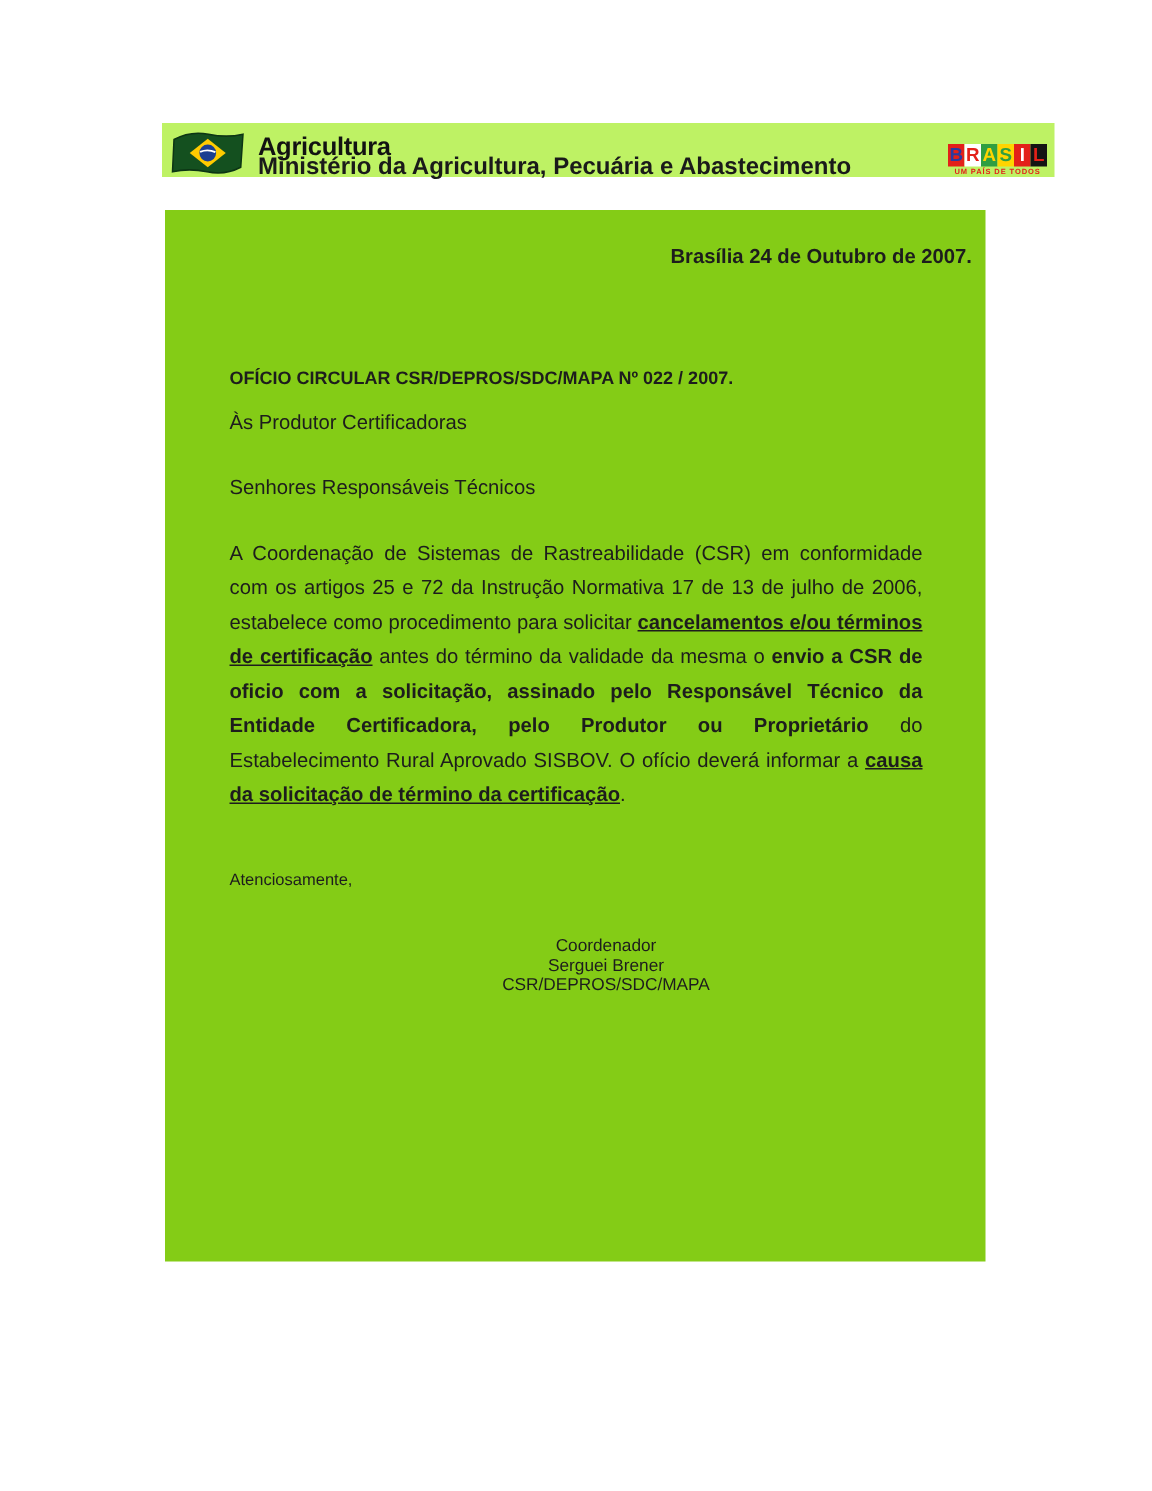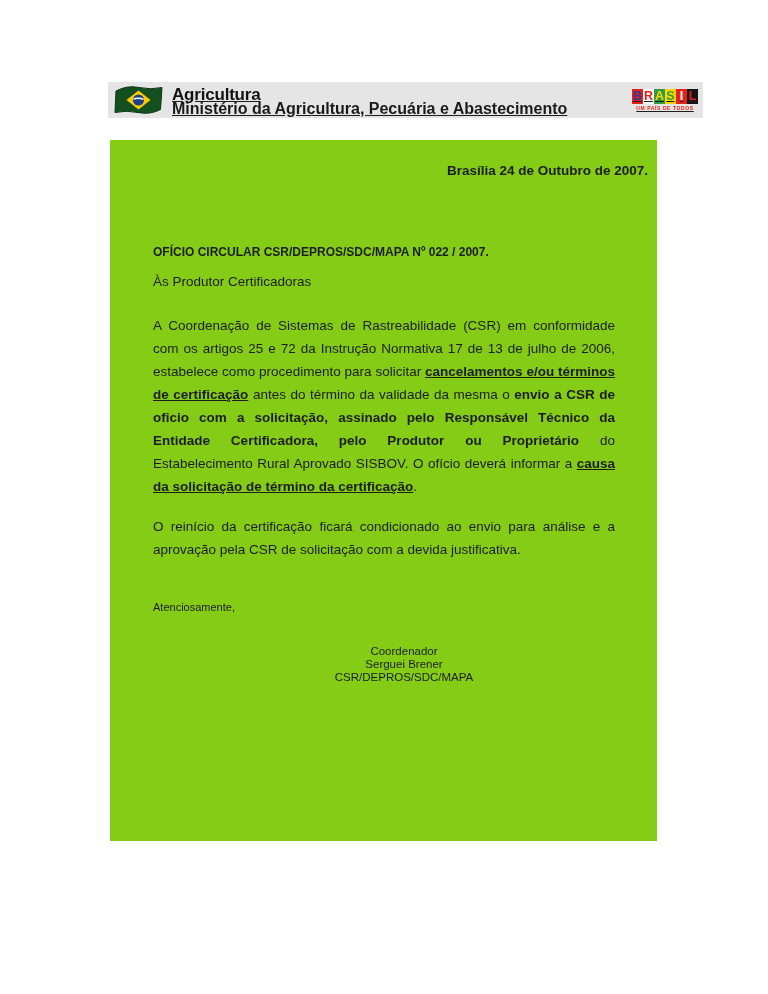--- a/index.html
+++ b/index.html
@@ -10,24 +10,23 @@
     overflow: hidden;
     font-family: "Liberation Sans", "DejaVu Sans", sans-serif;
     color: #1d1d1d;
   }
 
   
   .banner {
     position: absolute;
     left: 108px; top: 82px;
     width: 595px; height: 36px;
-    background: #e5e5e5;
+    background: #bef264;
     display: flex;
-    align-items: center;
-    text-decoration: underline;
+    align-items: flex-end;
   }
   .flag-wrap { margin-left: 5px; width: 52px; height: 32px; flex: 0 0 auto; }
   .logo-text { margin-left: 7px; display: flex; flex-direction: column; justify-content: center; }
   .logo-title {
     font-size: 17px; font-weight: bold; color: #121212;
     line-height: 17px; letter-spacing: -0.2px;
   }
   .logo-subtitle {
     font-size: 16px; font-weight: bold; color: #1a1a1a;
     line-height: 12px;
@@ -123,24 +122,24 @@
   </div>
 </div>
 
 <div class="page">
   <div class="date-line">Brasília 24 de Outubro de 2007.</div>
 
   <div class="reference">OFÍCIO CIRCULAR CSR/DEPROS/SDC/MAPA Nº 022 / 2007.</div>
 
   <div class="recipient">Às Produtor Certificadoras</div>
 
+  <div class="salutation">Senhores Responsáveis Técnicos</div>
 
   <div class="para1"><span>A Coordenação de Sistemas de Rastreabilidade (CSR) em conformidade com os artigos 25 e 72 da Instrução Normativa 17 de 13 de julho de 2006, estabelece como procedimento para solicitar </span><span class="b u">cancelamentos e/ou términos de certificação</span><span> antes do término da validade da mesma o </span><span class="b">envio a CSR de oficio com a solicitação, assinado pelo Responsável Técnico da Entidade Certificadora, pelo Produtor ou Proprietário</span><span> do Estabelecimento Rural Aprovado SISBOV. O ofício deverá informar a </span><span class="b u">causa da solicitação de término da certificação</span><span>.</span></div>
 
-  <div class="para2">O reinício da certificação ficará condicionado ao envio para análise e a aprovação pela CSR de solicitação com a devida justificativa.</div>
 
   <div class="closing">Atenciosamente,</div>
 
   <div class="signature">
     <div>Coordenador</div>
     <div>Serguei Brener</div>
     <div>CSR/DEPROS/SDC/MAPA</div>
   </div>
 </div>
 

